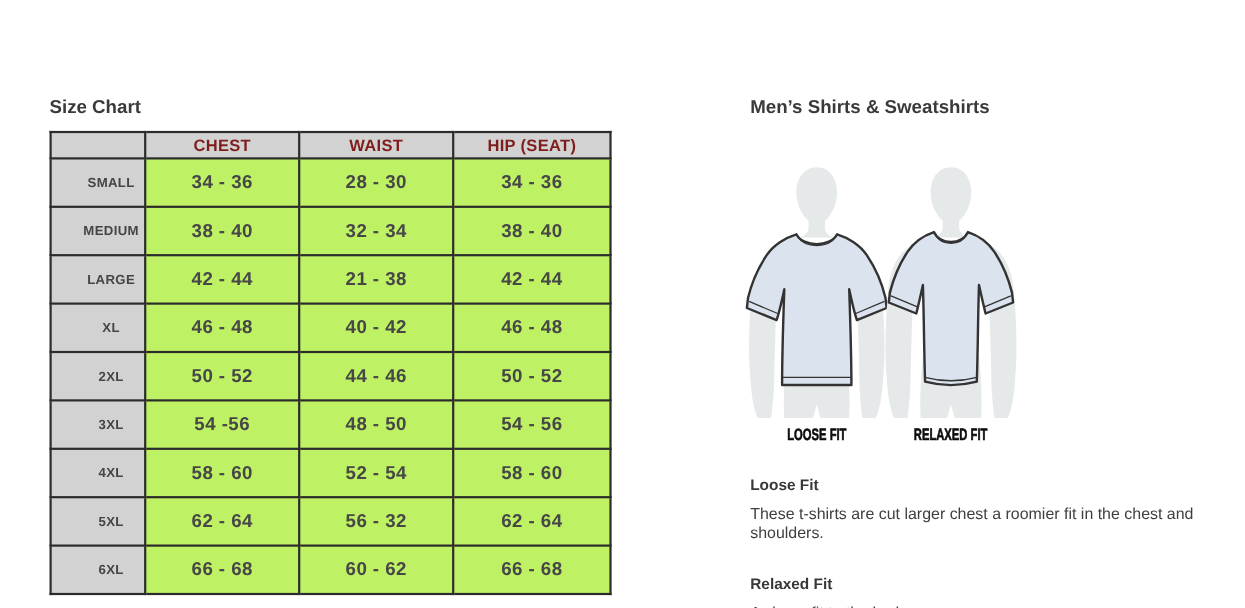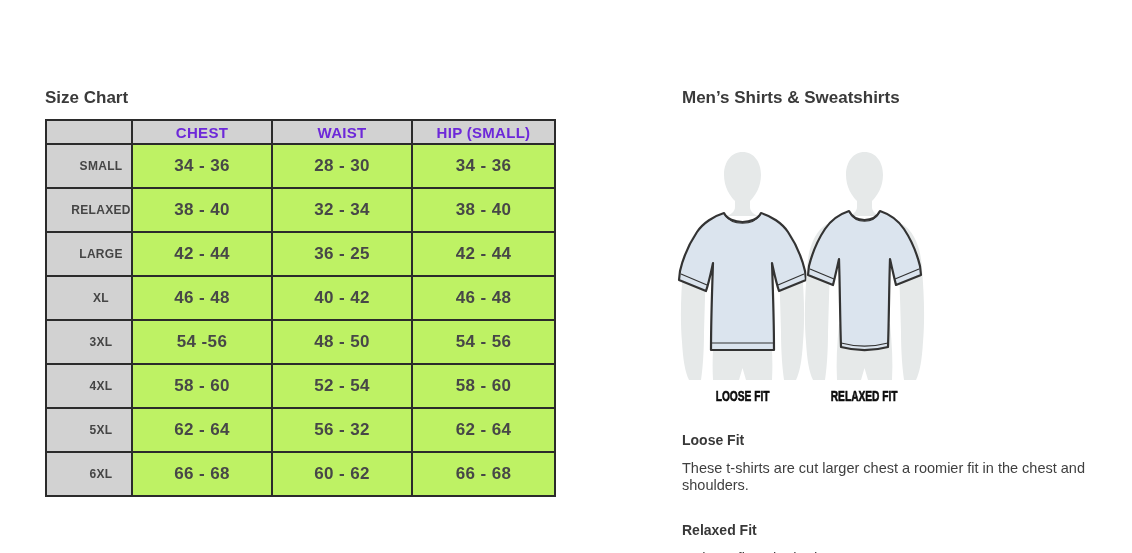--- a/index.html
+++ b/index.html
@@ -27,21 +27,21 @@
   }
   table.size-chart col.c-size{width:86px;}
   table.size-chart col.c-chest{width:140px;}
   table.size-chart col.c-waist{width:140px;}
   table.size-chart col.c-hip{width:143px;}
   table.size-chart th,table.size-chart td{
     border:2px solid #2b2b2b;text-align:center;vertical-align:middle;padding:0;
   }
   table.size-chart thead th{
     height:22px;background:#d2d2d2;font-size:15px;font-weight:bold;
-    color:#6d28d9;letter-spacing:0.3px;
+    color:#7f1d1d;letter-spacing:0.3px;
   }
   table.size-chart tbody th{
     height:42px;background:#d2d2d2;font-size:12px;font-weight:bold;
     color:#454545;letter-spacing:0.3px;padding-left:24px;
   }
   table.size-chart tbody td{
     background:#bef264;font-size:17px;font-weight:bold;color:#474747;letter-spacing:0.4px;
   }
   
   .right-col{position:absolute;left:682px;top:88px;width:450px;}
@@ -78,47 +78,53 @@
           <col class="c-size">
           <col class="c-chest">
           <col class="c-waist">
           <col class="c-hip">
         </colgroup>
       <thead>
         <tr>
           <th></th>
           <th>CHEST</th>
           <th>WAIST</th>
-          <th>HIP (SMALL)</th>
+          <th>HIP (SEAT)</th>
         </tr>
       </thead>
       <tbody>
         <tr>
           <th>SMALL</th>
           <td>34 - 36</td>
           <td>28 - 30</td>
           <td>34 - 36</td>
         </tr>
         <tr>
-          <th>RELAXED</th>
+          <th>MEDIUM</th>
           <td>38 - 40</td>
           <td>32 - 34</td>
           <td>38 - 40</td>
         </tr>
         <tr>
           <th>LARGE</th>
           <td>42 - 44</td>
-          <td>36 - 25</td>
+          <td>21 - 38</td>
           <td>42 - 44</td>
         </tr>
         <tr>
           <th>XL</th>
           <td>46 - 48</td>
           <td>40 - 42</td>
           <td>46 - 48</td>
+        </tr>
+        <tr>
+          <th>2XL</th>
+          <td>50 - 52</td>
+          <td>44 - 46</td>
+          <td>50 - 52</td>
         </tr>
         <tr>
           <th>3XL</th>
           <td>54 -56</td>
           <td>48 - 50</td>
           <td>54 - 56</td>
         </tr>
         <tr>
           <th>4XL</th>
           <td>58 - 60</td>

